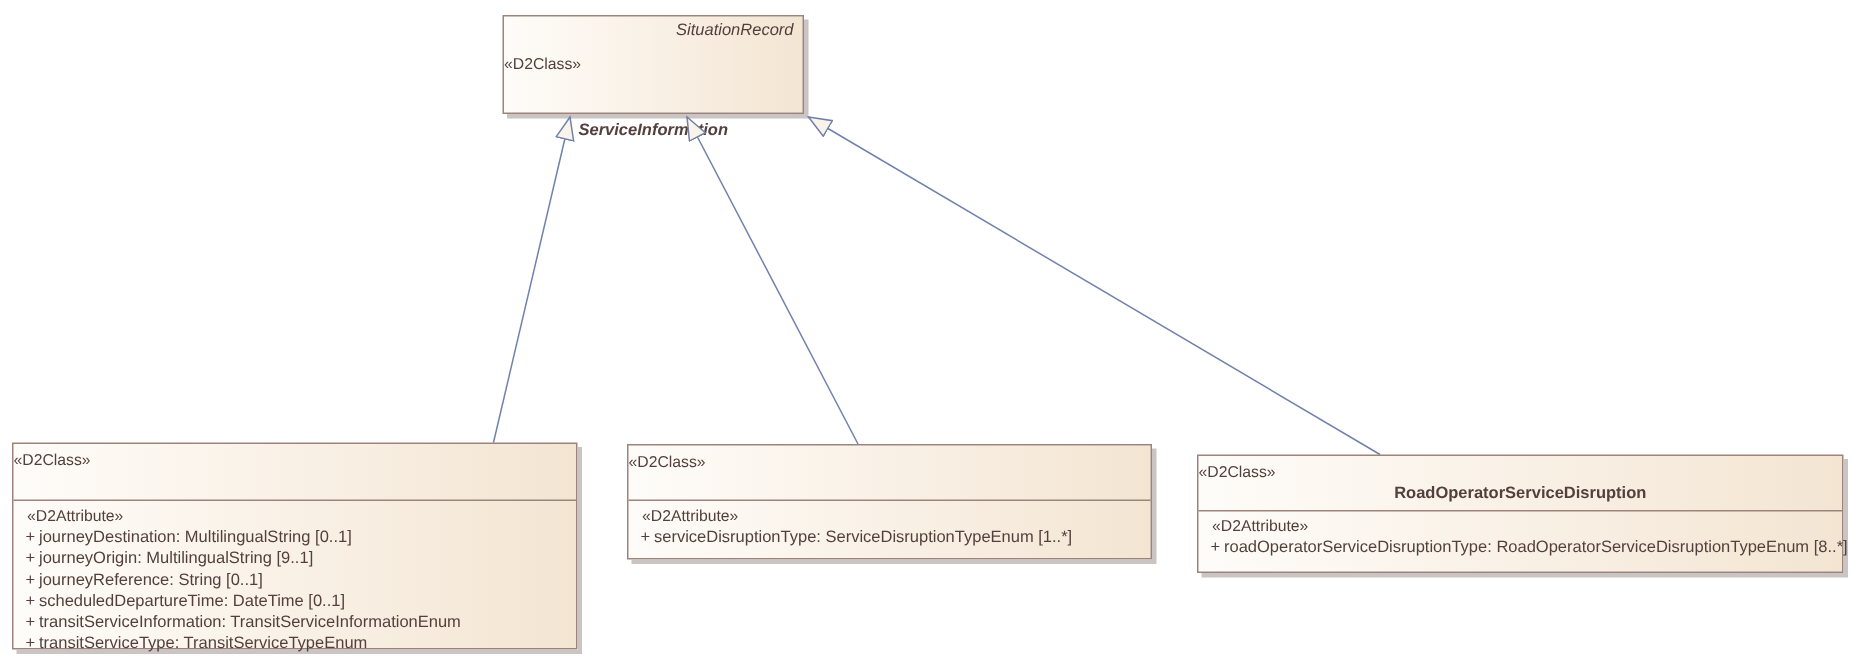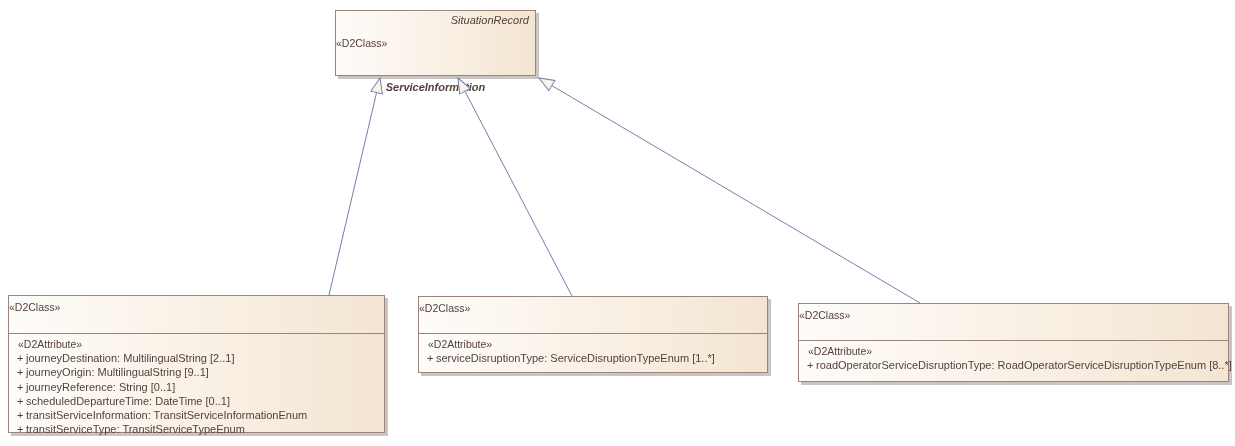--- a/index.html
+++ b/index.html
@@ -81,21 +81,21 @@
   </div>
 
   <div class="uml-box child-box" style="left:8px; top:295px; width:377px; height:138px;">
     <div class="hdr" style="height:38px;">
       <div class="stereo">«D2Class»</div>
     </div>
     <div class="attrs">
       <div class="attr-stereo">«D2Attribute»</div>
       <div class="attr-row">
         <span class="vis">+</span>
-        <span class="atext">journeyDestination: MultilingualString [2..1]</span>
+        <span class="atext">journeyDestination: MultilingualString [0..1]</span>
       </div>
       <div class="attr-row">
         <span class="vis">+</span>
         <span class="atext">journeyOrigin: MultilingualString [9..1]</span>
       </div>
       <div class="attr-row">
         <span class="vis">+</span>
         <span class="atext">journeyReference: String [0..1]</span>
       </div>
       <div class="attr-row">
@@ -122,20 +122,21 @@
       <div class="attr-row">
         <span class="vis">+</span>
         <span class="atext">serviceDisruptionType: ServiceDisruptionTypeEnum [1..*]</span>
       </div>
     </div>
   </div>
 
   <div class="uml-box child-box" style="left:798px; top:303px; width:431px; height:79px;">
     <div class="hdr" style="height:37px;">
       <div class="stereo">«D2Class»</div>
+      <div class="cls-name">RoadOperatorServiceDisruption</div>
     </div>
     <div class="attrs">
       <div class="attr-stereo">«D2Attribute»</div>
       <div class="attr-row">
         <span class="vis">+</span>
         <span class="atext">roadOperatorServiceDisruptionType: RoadOperatorServiceDisruptionTypeEnum [8..*]</span>
       </div>
     </div>
   </div>
 

